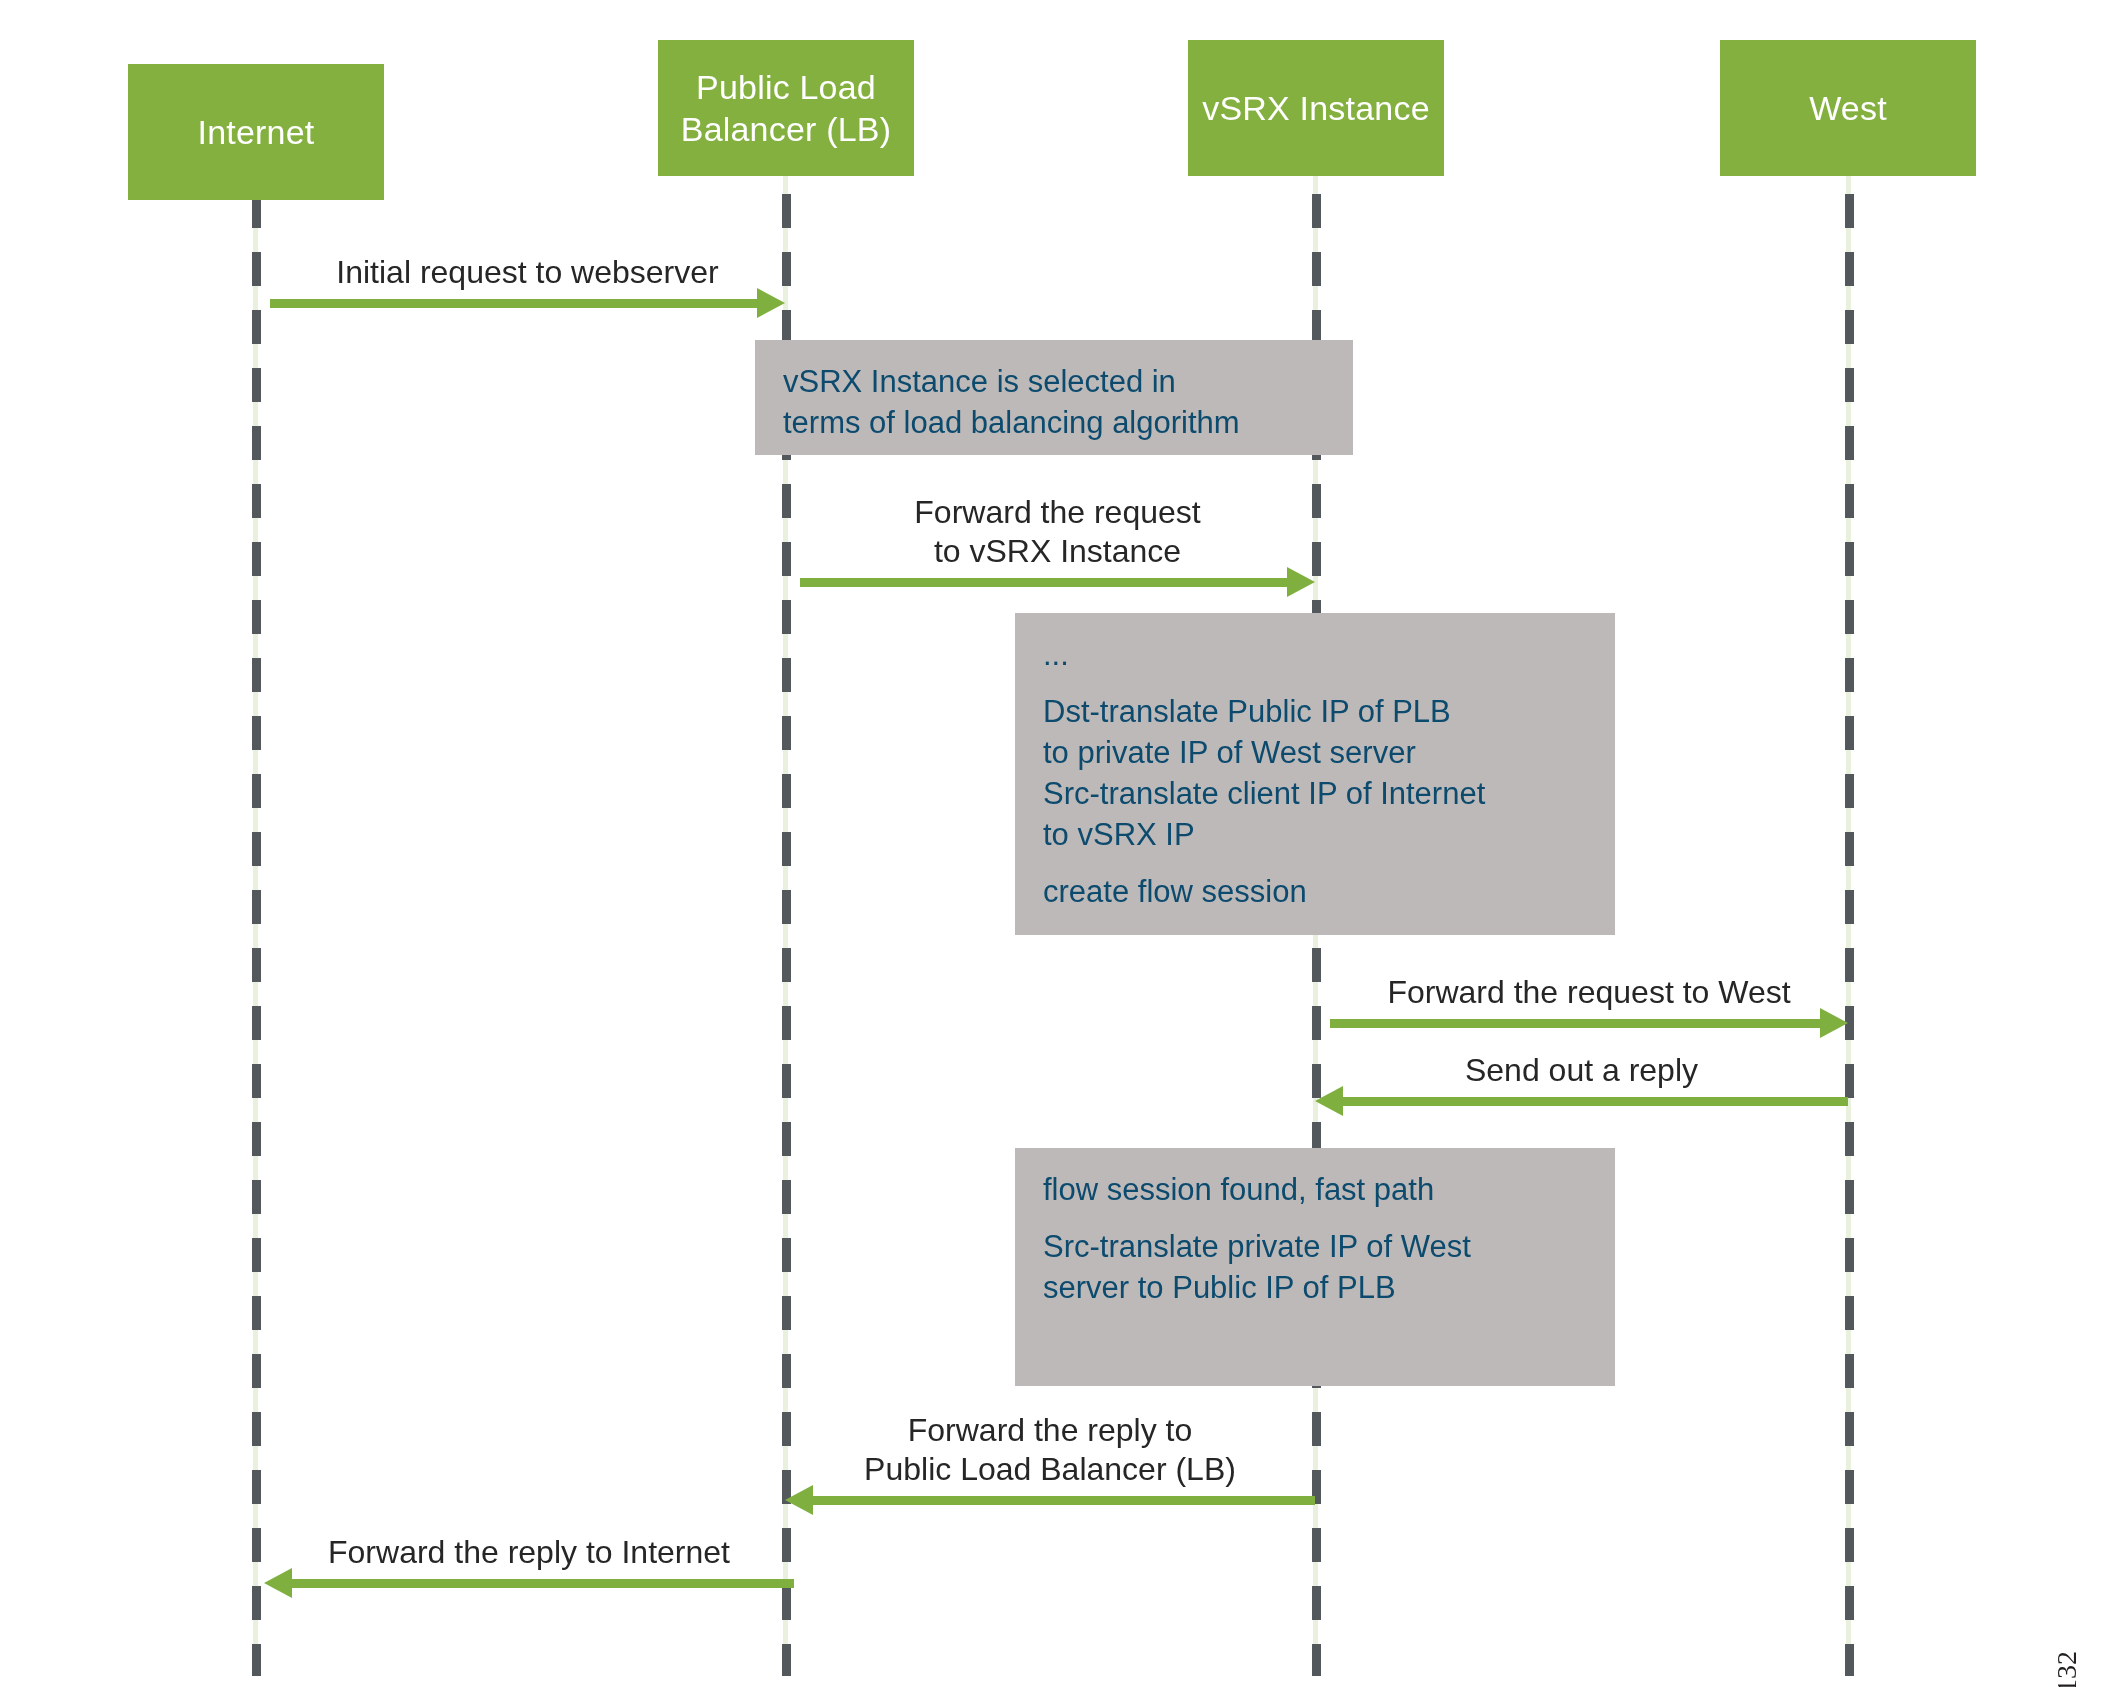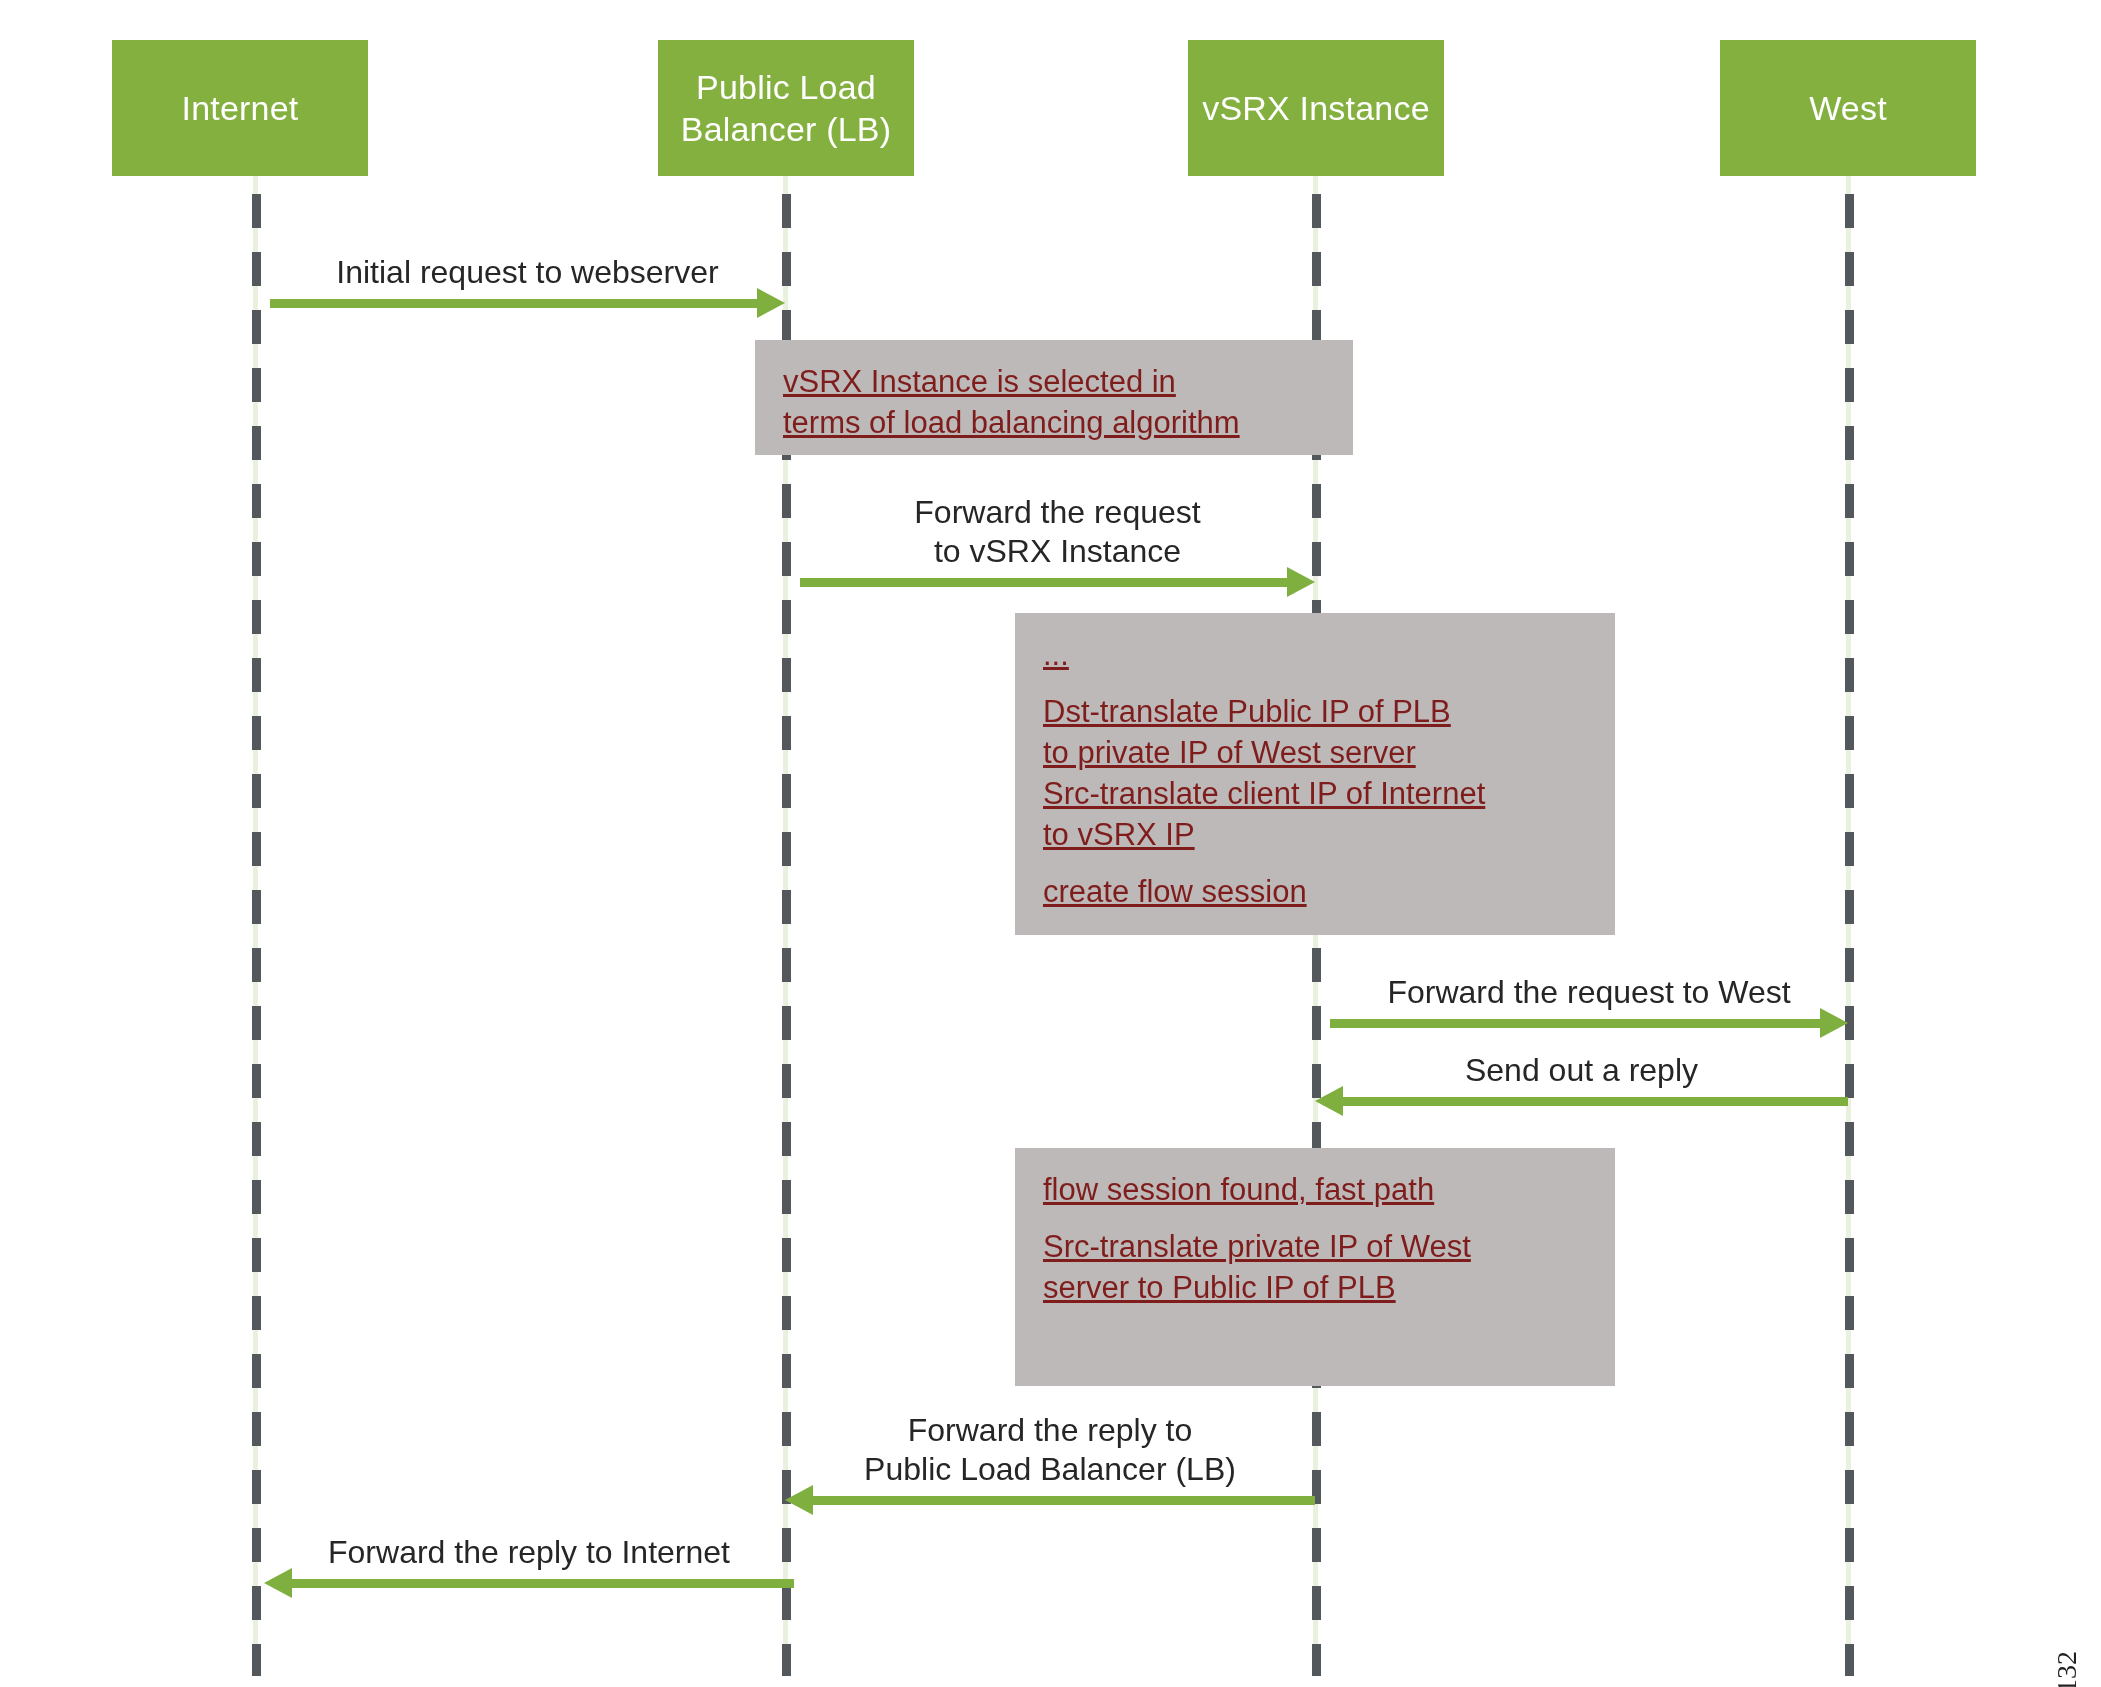--- a/index.html
+++ b/index.html
@@ -62,22 +62,21 @@
   }
 
   
   .note{
     position:absolute;
     background:#bdb9b8;
     box-sizing:border-box;
     padding:22px 28px;
     font-size:31px;
     line-height:1.32;
-    color:#7f1d1d;
-    text-decoration:underline;
+    color:#0c4a6e;
   }
   .note .para{margin:0 0 16px 0;white-space:pre-line;}
   .note .para:last-child{margin-bottom:0;}
 
   
   .msg{position:absolute;}
   .msg .msg-label{
     position:absolute;
     bottom:26px;
     left:0;
@@ -138,21 +137,21 @@
         <div class="dashes"></div>
       </div>
       <div class="lifeline" style="left: 1315px;">
         <div class="dashes"></div>
       </div>
       <div class="lifeline" style="left: 1848px;">
         <div class="dashes"></div>
       </div>
     </div>
   <div id="actors-layer">
-      <div class="actor-box" style="left: 112px; --accent: #84b040;">
+      <div class="actor-box" style="left: 128px; margin-top: 24px; --accent: #84b040;">
         <span class="label">Internet</span>
       </div>
       <div class="actor-box" style="left: 658px; --accent: #84b040;">
         <span class="label">Public Load
 Balancer (LB)</span>
       </div>
       <div class="actor-box" style="left: 1188px; --accent: #84b040;">
         <span class="label">vSRX Instance</span>
       </div>
       <div class="actor-box" style="left: 1720px; --accent: #84b040;">

